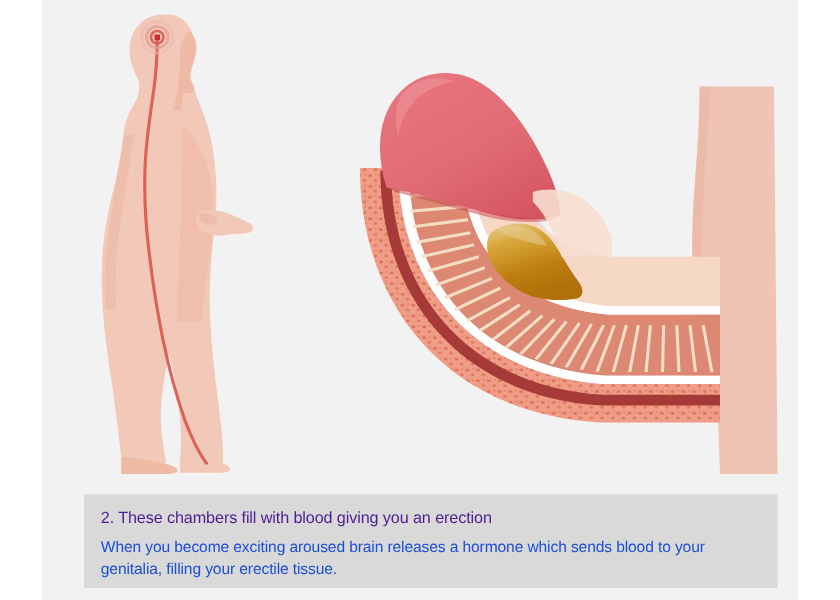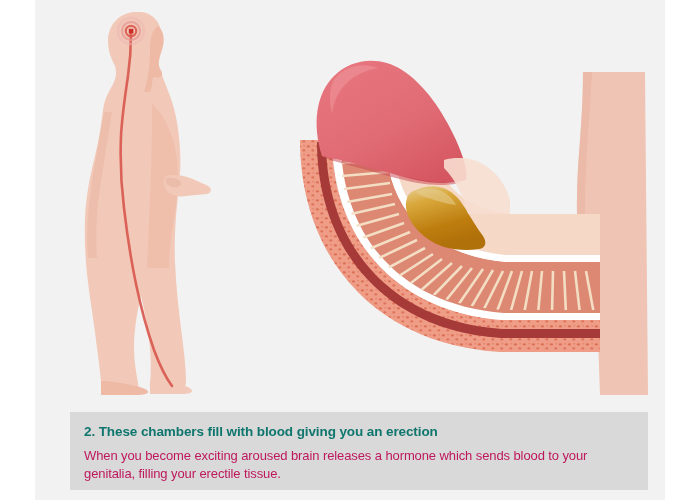--- a/index.html
+++ b/index.html
@@ -40,30 +40,30 @@
     left: 70px;
     top: 412px;
     width: 578px;
     height: 78px;
     background: #d9d9d9;
     box-sizing: border-box;
     padding: 12px 14px 10px 14px;
   }
   #caption .cap-title {
     font-size: 13.5px;
-    font-weight: bold;
-    color: #0f766e;
+    font-weight: normal;
+    color: #4c1d95;
     line-height: 1.25;
     margin: 0 0 6px 0;
     letter-spacing: -0.1px;
   }
   #caption .cap-body {
     font-size: 13px;
     font-weight: normal;
-    color: #be185d;
+    color: #1d4ed8;
     line-height: 1.38;
     margin: 0;
     letter-spacing: -0.1px;
   }
 </style>
 </head>
 <body>
 
 <div id="page">
 

